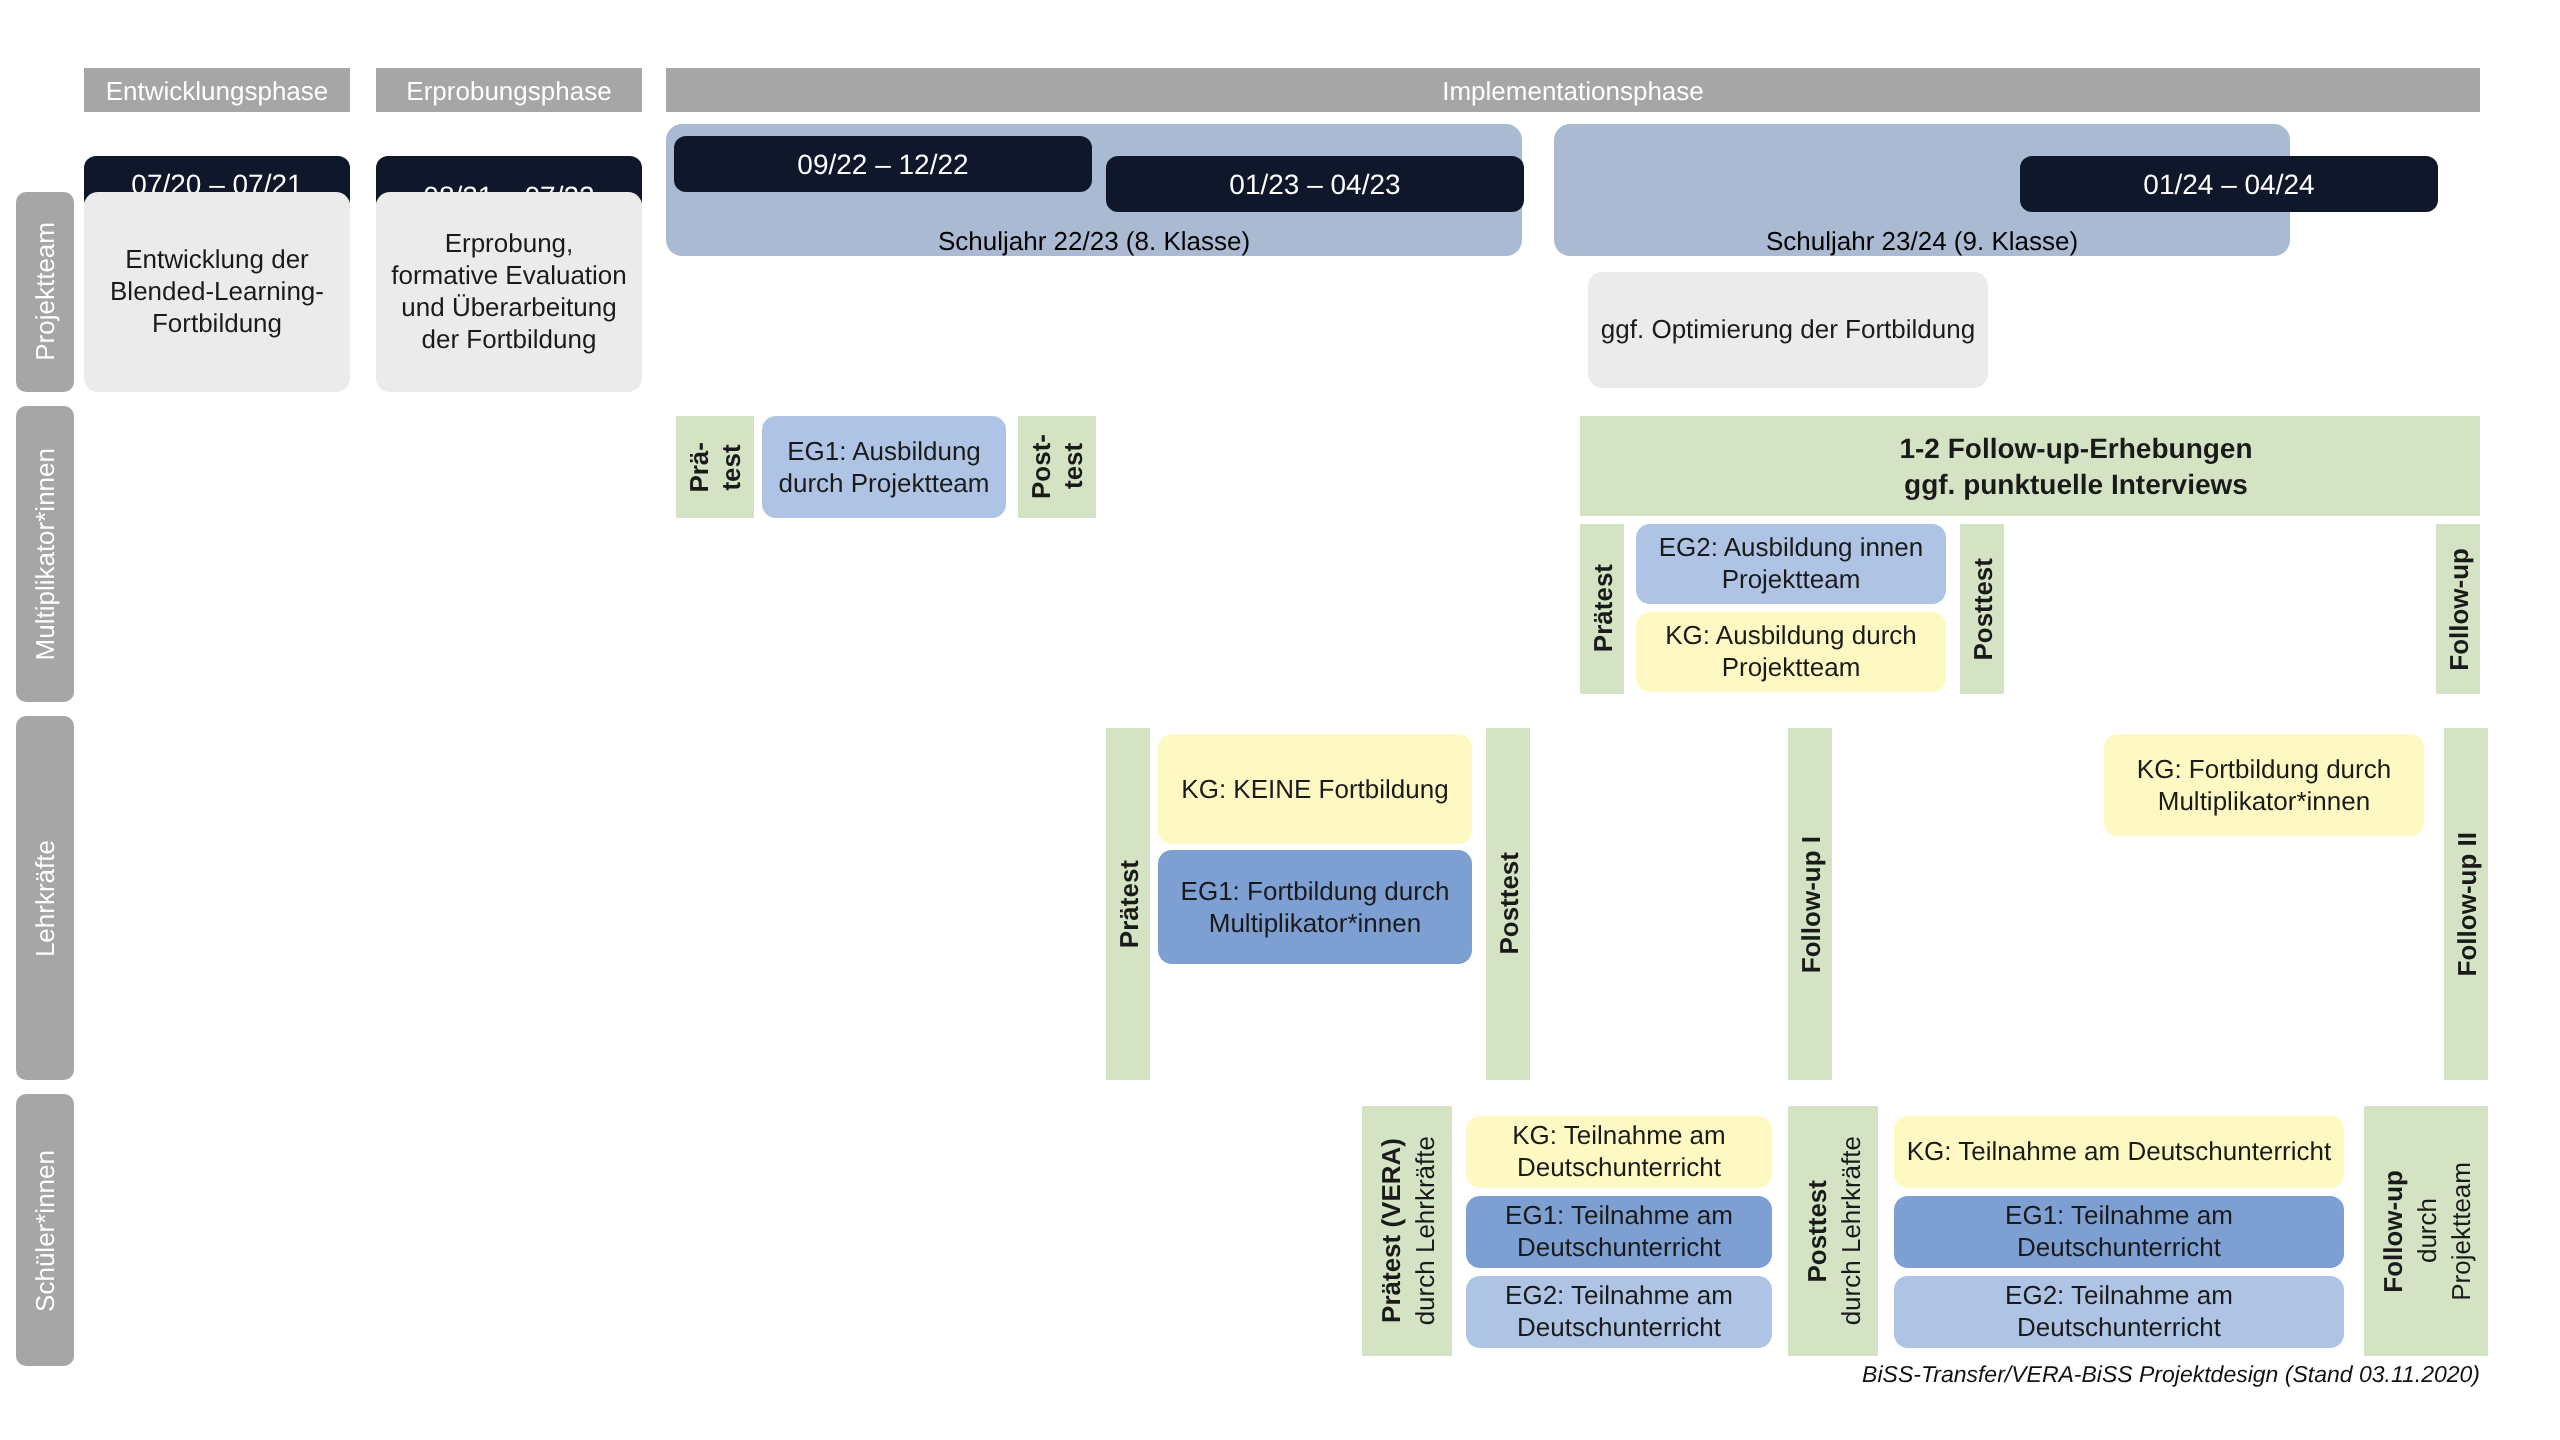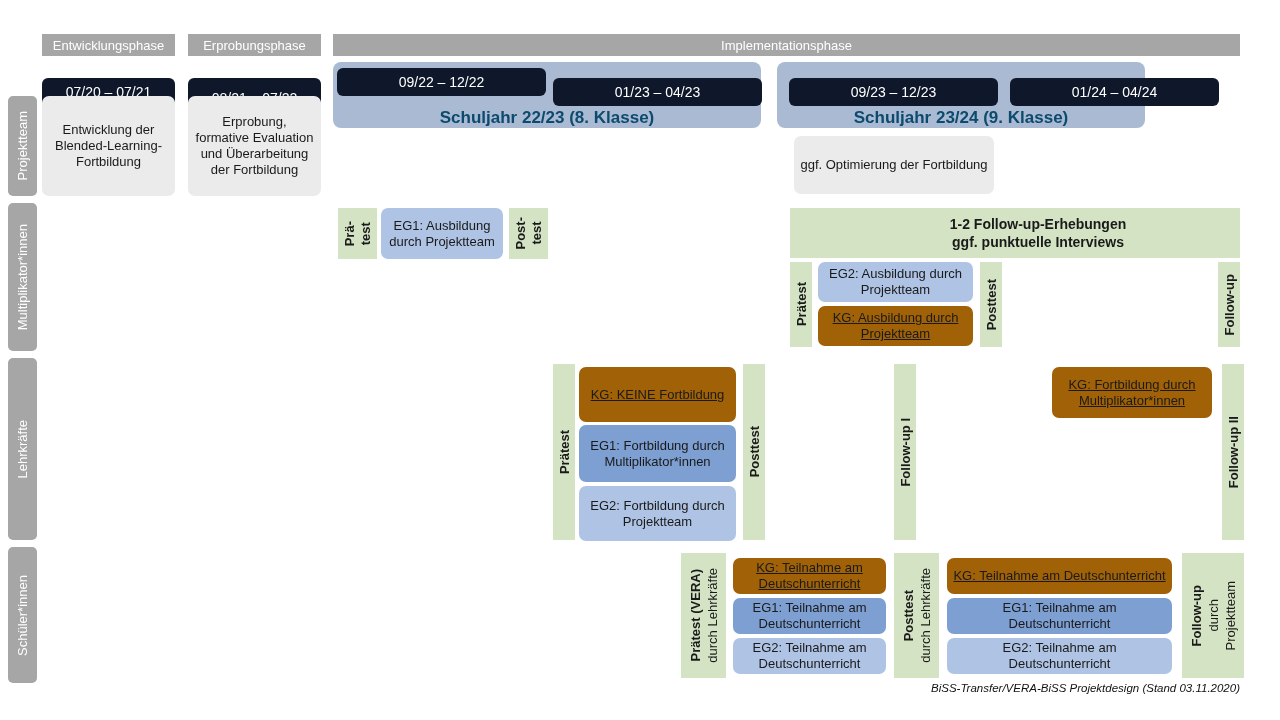--- a/index.html
+++ b/index.html
@@ -32,23 +32,23 @@
     height: 28px;
     margin-top: 16px;
   }
 
   
   .year-band {
     background: #A9BAD2;
     border-radius: 8px;
   }
   .year-band-label {
-    color: #0c4a6e;
-    font-size: 17px;
-    font-weight: bold;
+    color: #000000;
+    font-size: 13px;
+    font-weight: normal;
     display: flex; align-items: center; justify-content: center;
     width: 100%; height: 100%;
   }
 
   
   .role-bar {
     background: #A6A6A6;
     border-radius: 5px;
     color: #ffffff;
     font-size: 13px;
@@ -64,21 +64,21 @@
   .box {
     border-radius: 7px;
     display: flex; align-items: center; justify-content: center;
     text-align: center;
     color: #1a1a1a;
     font-size: 13px;
     line-height: 1.22;
     padding: 2px 6px;
   }
   .box-gray      { background: #EBEBEB; }
-  .box-gray-dark { background: #a16207; text-decoration: underline; }
+  .box-gray-dark { background: #fef9c3; }
   .box-blue-dark { background: #7D9FD1; }
   .box-blue-lite { background: #AFC4E4; }
 
   
   .green {
     background: #D4E3C4;
     display: flex; align-items: center; justify-content: center;
     color: #1a1a1a;
   }
   .green.vtxt {
@@ -140,23 +140,20 @@
   </div>
   <div class="abs date-chip" style="left:188px; top:62px; width:133px;align-items:flex-end;">
     <span>08/21 – 07/22</span>
   </div>
   <div class="abs date-chip" style="left:337px; top:52px; width:209px;">
     <span>09/22 – 12/22</span>
   </div>
   <div class="abs date-chip" style="left:553px; top:62px; width:209px;">
     <span>01/23 – 04/23</span>
   </div>
-  <div class="abs date-chip" style="left:789px; top:62px; width:209px;">
-    <span>09/23 – 12/23</span>
-  </div>
   <div class="abs date-chip" style="left:1010px; top:62px; width:209px;">
     <span>01/24 – 04/24</span>
   </div>
 
   <div class="abs role-bar" style="left:8px; top:96px; width:29px; height:100px;">
     <span>Projektteam</span>
   </div>
   <div class="abs role-bar" style="left:8px; top:203px; width:29px; height:148px;">
     <span>Multiplikator*innen</span>
   </div>
@@ -193,41 +190,40 @@
     <div>
       <div>1-2 Follow-up-Erhebungen</div>
       <div>ggf. punktuelle Interviews</div>
     </div>
   </div>
 
   <div class="abs green" style="left:790px; top:262px; width:22px; height:85px;">
     <span class="vlabel b">Prätest</span>
   </div>
 
-  <div class="abs box box-blue-lite" style="left:818px; top:262px; width:155px; height:40px;">EG2: Ausbildung durch Projektteam</div>
+  <div class="abs box box-blue-lite" style="left:818px; top:262px; width:155px; height:40px;">EG2: Ausbildung innen Projektteam</div>
 
   <div class="abs box box-gray-dark" style="left:818px; top:306px; width:155px; height:40px;">KG: Ausbildung durch Projektteam</div>
 
   <div class="abs green" style="left:980px; top:262px; width:22px; height:85px;">
     <span class="vlabel b">Posttest</span>
   </div>
 
   <div class="abs green" style="left:1218px; top:262px; width:22px; height:85px;">
     <span class="vlabel b">Follow-up</span>
   </div>
 
   <div class="abs green" style="left:553px; top:364px; width:22px; height:176px;">
     <span class="vlabel b">Prätest</span>
   </div>
 
   <div class="abs box box-gray-dark" style="left:579px; top:367px; width:157px; height:55px;">KG:  KEINE Fortbildung</div>
 
   <div class="abs box box-blue-dark" style="left:579px; top:425px; width:157px; height:57px;">EG1: Fortbildung durch Multiplikator*innen</div>
 
-  <div class="abs box box-blue-lite" style="left:579px; top:486px; width:157px; height:55px;">EG2: Fortbildung durch Projektteam</div>
 
   <div class="abs green" style="left:743px; top:364px; width:22px; height:176px;">
     <span class="vlabel b">Posttest</span>
   </div>
 
   <div class="abs green" style="left:894px; top:364px; width:22px; height:176px;">
     <span class="vlabel b">Follow-up I</span>
   </div>
 
   <div class="abs box box-gray-dark" style="left:1052px; top:367px; width:160px; height:51px;">KG: Fortbildung durch Multiplikator*innen</div>

